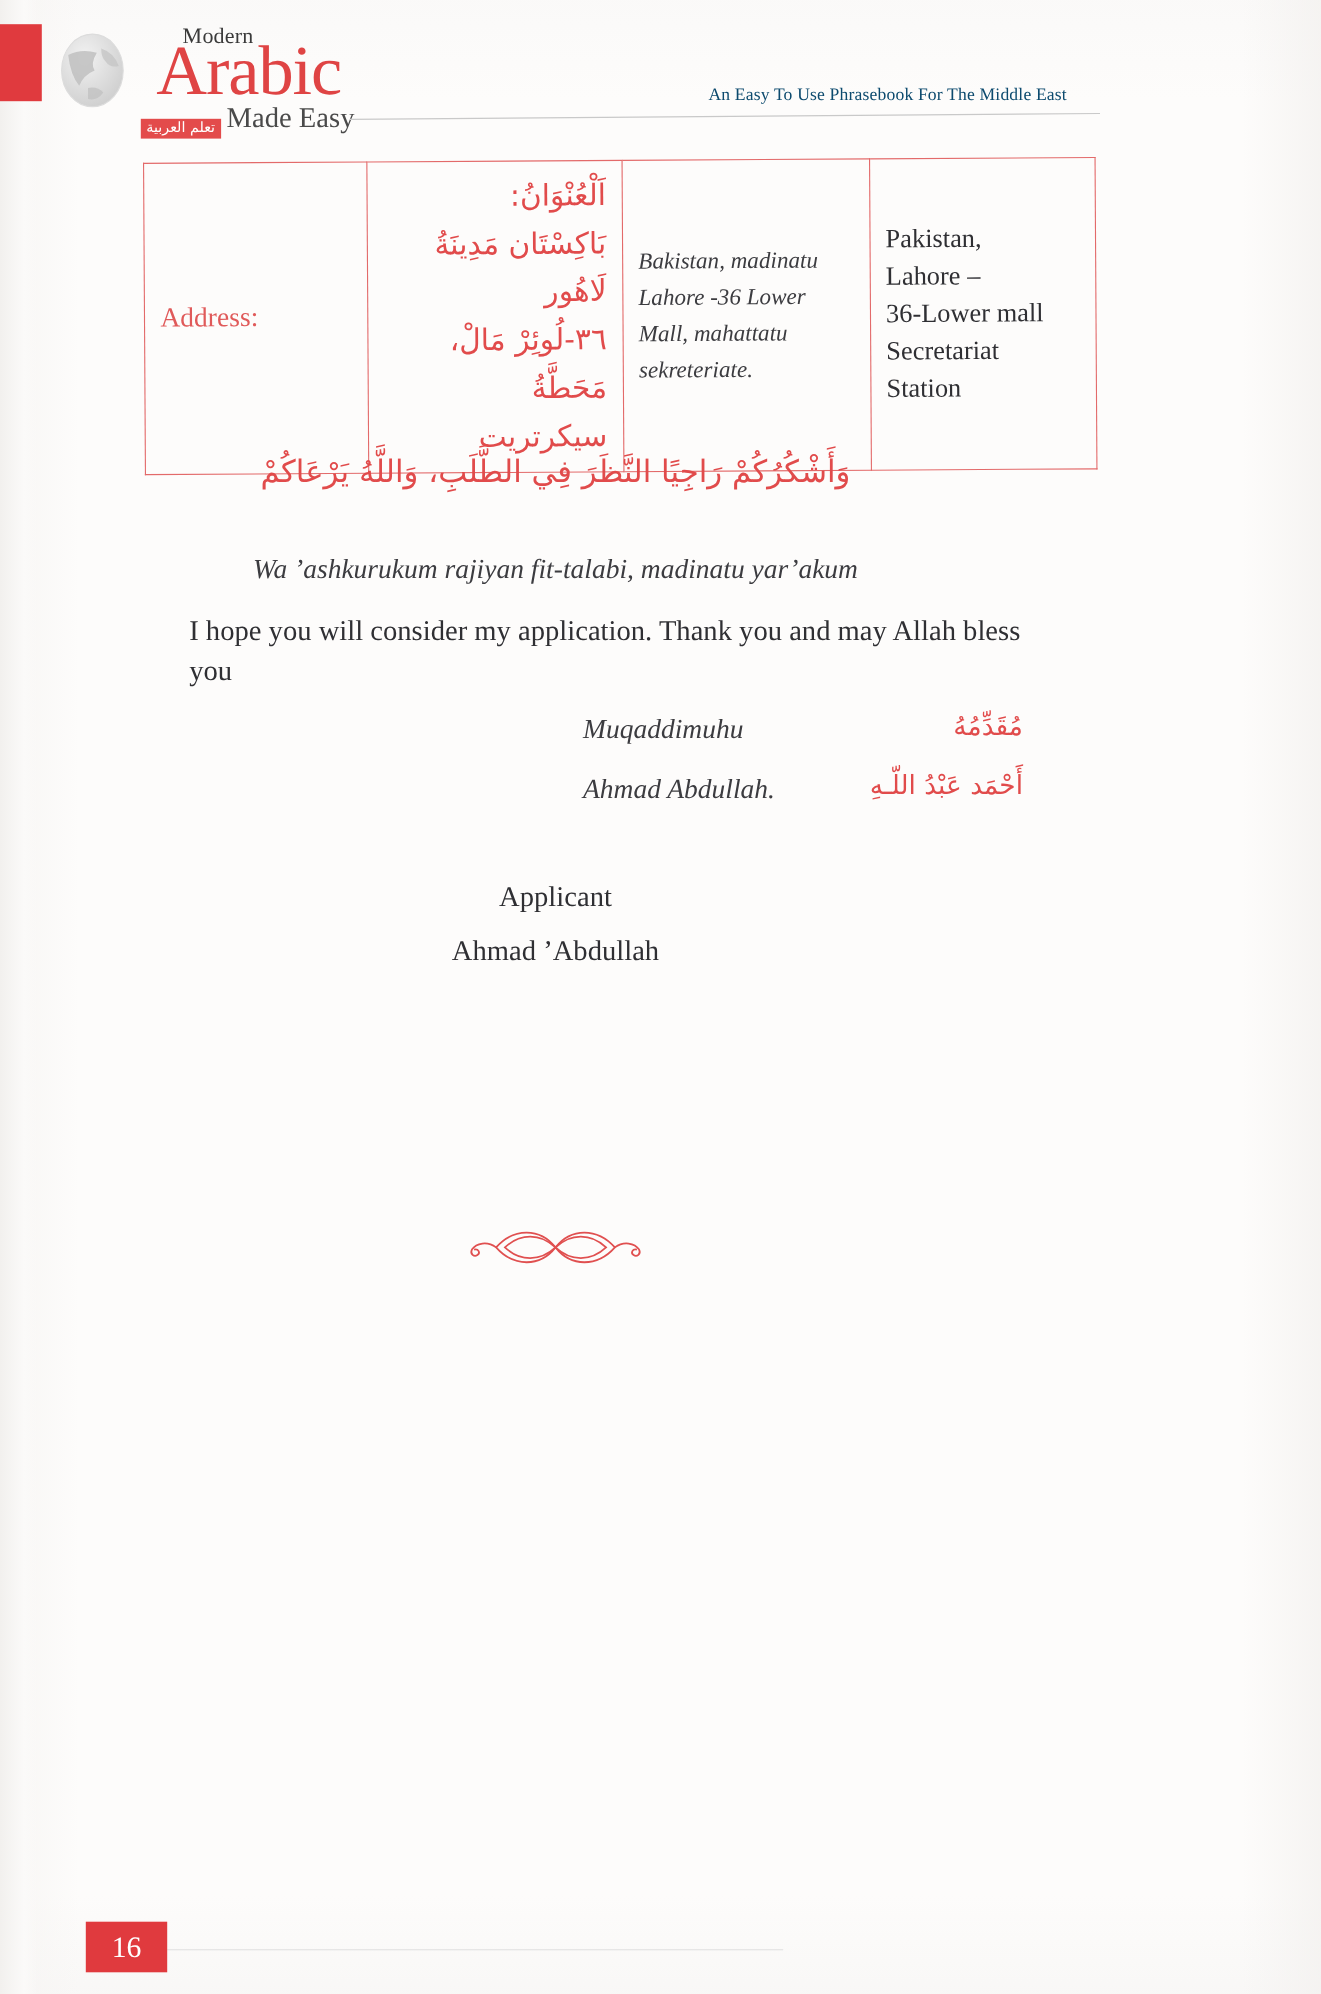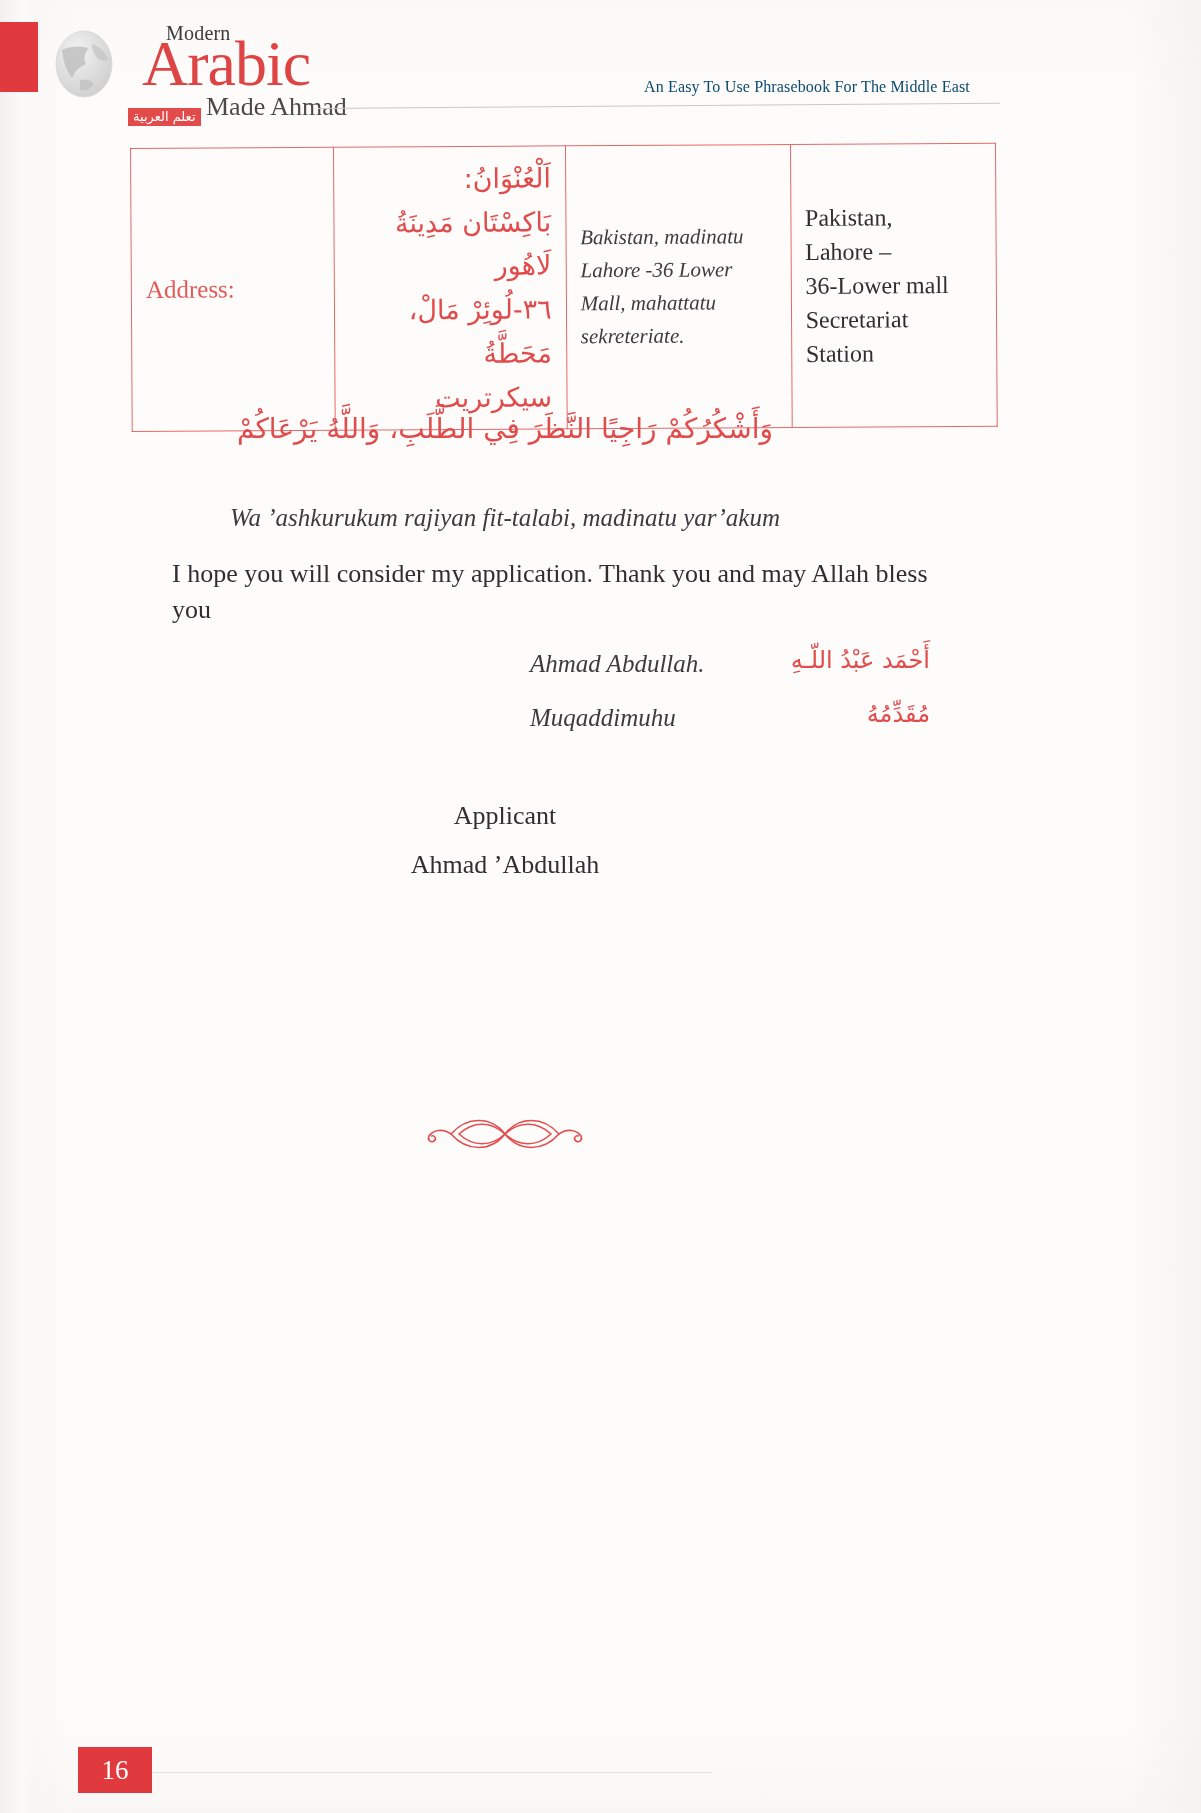--- a/index.html
+++ b/index.html
@@ -323,21 +323,21 @@
         <path d="M40 16 Q52 20 56 32 Q48 34 44 28 Q40 24 40 16 Z" fill="#c6c6c6" opacity="0.8"></path>
         <path d="M28 52 Q36 50 42 56 Q36 64 28 62 Z" fill="#c2c2c2" opacity="0.8"></path>
         <ellipse cx="32" cy="36" rx="28" ry="33" fill="none" stroke="#dcdcdc" stroke-width="1"></ellipse>
       </svg>
     </div>
 
     <div class="logo-block">
       <div class="logo-modern">Modern</div>
       <div class="logo-arabic">Arabic</div>
       <div class="logo-ar-badge">تعلم العربية</div>
-      <div class="logo-madeeasy">Made Ahmad</div>
+      <div class="logo-madeeasy">Made Easy</div>
     </div>
 
     <div class="header-rule"></div>
     <div class="header-tagline">An Easy To Use Phrasebook For The Middle East</div>
   </div>
 
   <table class="addr-table">
     <tbody>
       <tr>
         <td class="col-label cell-label">Address:</td>
@@ -361,26 +361,26 @@
       </tr>
     </tbody>
   </table>
 
   <div class="sentence-arabic">وَأَشْكُرُكُمْ رَاجِيًا النَّظَرَ فِي الطَّلَبِ، وَاللَّهُ يَرْعَاكُمْ</div>
   <div class="sentence-translit">Wa ’ashkurukum rajiyan fit-talabi, madinatu yar’akum</div>
   <div class="sentence-english">I hope you will consider my application. Thank you and may Allah bless you</div>
 
   <div class="sig-block">
     <div class="sig-row">
+      <span class="sig-translit">Muqaddimuhu</span>
+      <span class="sig-arabic">مُقَدِّمُهُ</span>
+    </div>
+    <div class="sig-row">
       <span class="sig-translit">Ahmad Abdullah.</span>
       <span class="sig-arabic">أَحْمَد عَبْدُ اللّـهِ</span>
-    </div>
-    <div class="sig-row">
-      <span class="sig-translit">Muqaddimuhu</span>
-      <span class="sig-arabic">مُقَدِّمُهُ</span>
     </div>
   </div>
 
   <div class="closing-block">
     <div class="closing-line">Applicant</div>
     <div class="closing-line">Ahmad ’Abdullah</div>
   </div>
 
   <div class="ornament">
     <svg viewBox="0 0 180 48" width="180" height="48">

